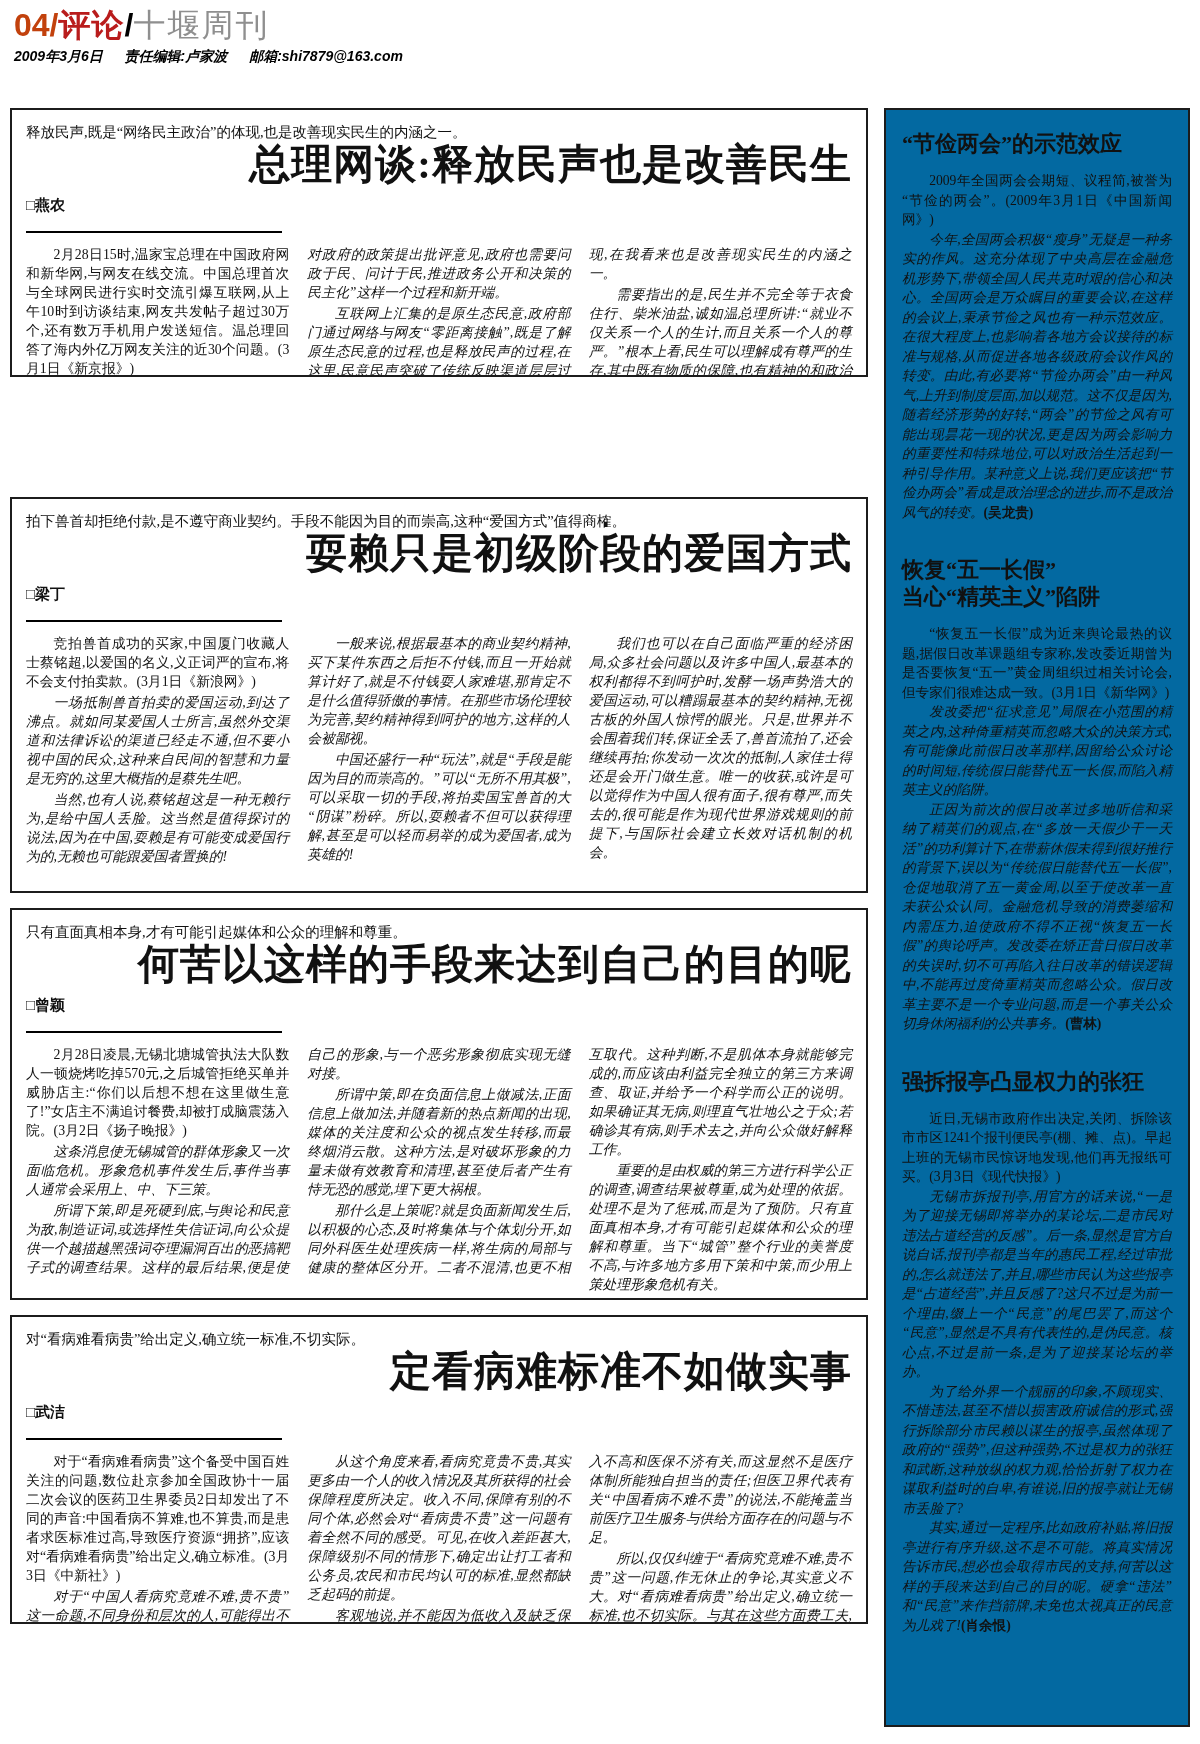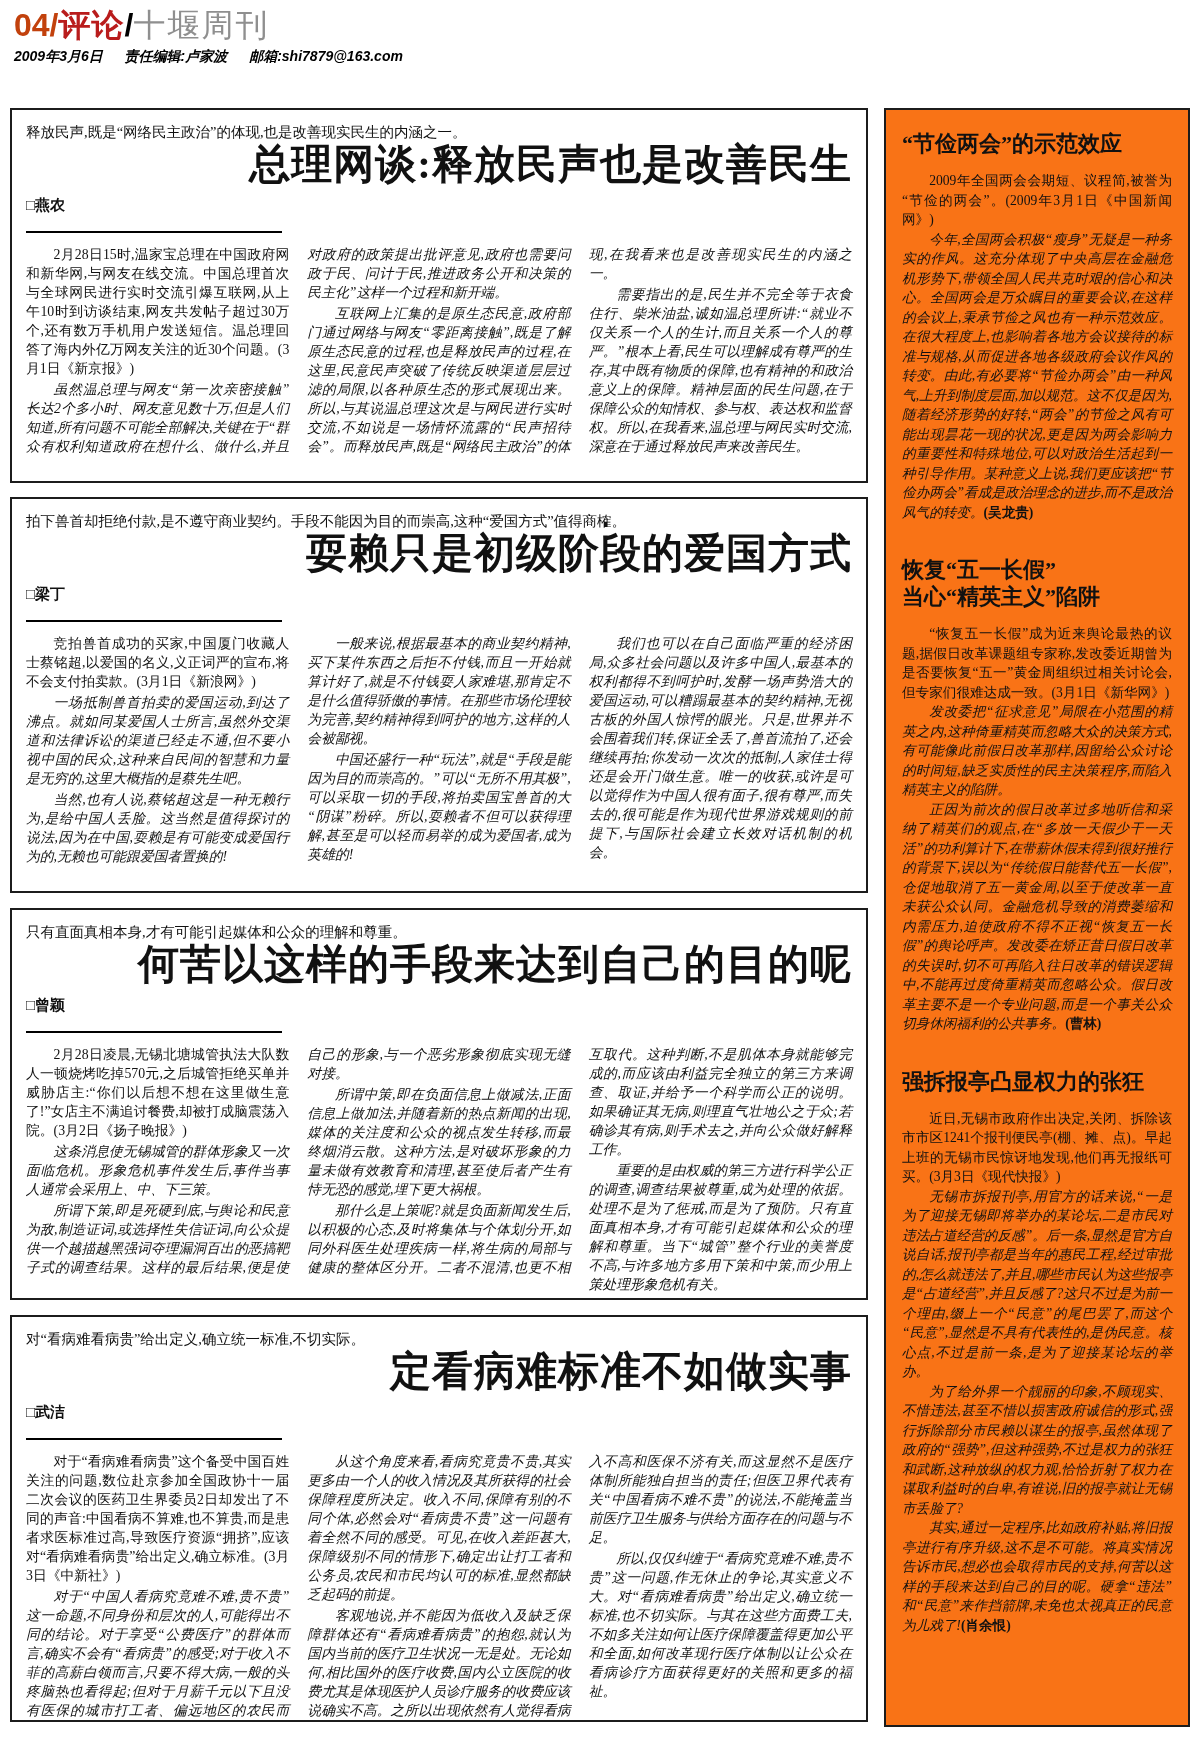--- a/index.html
+++ b/index.html
@@ -24,21 +24,21 @@
   .lead{font-size:14.5px;line-height:20px;margin:2px 0 4px 0;}
   .headline{font-size:41px;font-weight:bold;line-height:36px;margin:2px 0 14px 0;letter-spacing:1px;
     font-family:"Liberation Serif","DejaVu Serif",serif;text-align:right;}
   .byline{font-size:15px;font-weight:bold;width:31%;border-bottom:2px solid #000;
     padding-bottom:16px;margin-bottom:12px;}
   .body3{column-count:3;column-gap:18px;text-align:justify;font-size:13.8px;line-height:19px;}
   .body3 p{margin:0 0 2px 0;text-indent:2em;}
   .body3 p.kai{font-style:italic;}
   
   #sidebar{position:absolute;left:884px;top:108px;width:306px;height:1619px;
-    border:2px solid #1c1c1c;background:#f97316;padding:14px 16px;box-sizing:border-box;overflow:hidden;}
+    border:2px solid #1c1c1c;background:#0369a1;padding:14px 16px;box-sizing:border-box;overflow:hidden;}
   .sb-section{margin-bottom:34px;}
   .sb-title{font-size:22px;font-weight:bold;line-height:27px;margin:6px 0 14px 0;
     font-family:"Liberation Serif","DejaVu Serif",serif;}
   .sb-body{text-align:justify;font-size:13.6px;line-height:19.5px;}
   .sb-body p{margin:0;text-indent:2em;}
   .sb-body p.kai{font-style:italic;}
   .sb-author{font-weight:bold;font-style:normal;}
 </style>
 </head>
 <body>
@@ -49,21 +49,21 @@
     <div class="mh-line1">
       <span class="mh-page">04/</span><span class="mh-section">评论</span><span class="mh-sep">/</span><span class="mh-paper">十堰周刊</span>
     </div>
     <div class="mh-line2">
       <span>2009年3月6日</span>
       <span>责任编辑:卢家波</span>
       <span>邮箱:shi7879@163.com</span>
     </div>
   </div>
 
-  <div class="abox" style="top:108px;height:375px;">
+  <div class="abox" style="top:108px;height:269px;">
     <div class="lead">释放民声,既是“网络民主政治”的体现,也是改善现实民生的内涵之一。</div>
     <div class="headline">总理网谈:释放民声也是改善民生</div>
     <div class="byline">□燕农</div>
     <div class="body3">
       <p>2月28日15时,温家宝总理在中国政府网和新华网,与网友在线交流。中国总理首次与全球网民进行实时交流引爆互联网,从上午10时到访谈结束,网友共发帖子超过30万个,还有数万手机用户发送短信。温总理回答了海内外亿万网友关注的近30个问题。(3月1日《新京报》)</p>
       <p class="kai">虽然温总理与网友“第一次亲密接触”长达2个多小时、网友意见数十万,但是人们知道,所有问题不可能全部解决,关键在于“群众有权利知道政府在想什么、做什么,并且对政府的政策提出批评意见,政府也需要问政于民、问计于民,推进政务公开和决策的民主化”这样一个过程和新开端。</p>
       <p class="kai">互联网上汇集的是原生态民意,政府部门通过网络与网友“零距离接触”,既是了解原生态民意的过程,也是释放民声的过程,在这里,民意民声突破了传统反映渠道层层过滤的局限,以各种原生态的形式展现出来。所以,与其说温总理这次是与网民进行实时交流,不如说是一场情怀流露的“民声招待会”。而释放民声,既是“网络民主政治”的体现,在我看来也是改善现实民生的内涵之一。</p>
       <p class="kai">需要指出的是,民生并不完全等于衣食住行、柴米油盐,诚如温总理所讲:“就业不仅关系一个人的生计,而且关系一个人的尊严。”根本上看,民生可以理解成有尊严的生存,其中既有物质的保障,也有精神的和政治意义上的保障。精神层面的民生问题,在于保障公众的知情权、参与权、表达权和监督权。所以,在我看来,温总理与网民实时交流,深意在于通过释放民声来改善民生。</p>
     </div>
   </div>
@@ -89,21 +89,21 @@
     <div class="body3">
       <p>2月28日凌晨,无锡北塘城管执法大队数人一顿烧烤吃掉570元,之后城管拒绝买单并威胁店主:“你们以后想不想在这里做生意了!”女店主不满追讨餐费,却被打成脑震荡入院。(3月2日《扬子晚报》)</p>
       <p class="kai">这条消息使无锡城管的群体形象又一次面临危机。形象危机事件发生后,事件当事人通常会采用上、中、下三策。</p>
       <p class="kai">所谓下策,即是死硬到底,与舆论和民意为敌,制造证词,或选择性失信证词,向公众提供一个越描越黑强词夺理漏洞百出的恶搞靶子式的调查结果。这样的最后结果,便是使自己的形象,与一个恶劣形象彻底实现无缝对接。</p>
       <p class="kai">所谓中策,即在负面信息上做减法,正面信息上做加法,并随着新的热点新闻的出现,媒体的关注度和公众的视点发生转移,而最终烟消云散。这种方法,是对破坏形象的力量未做有效教育和清理,甚至使后者产生有恃无恐的感觉,埋下更大祸根。</p>
       <p class="kai">那什么是上策呢?就是负面新闻发生后,以积极的心态,及时将集体与个体划分开,如同外科医生处理疾病一样,将生病的局部与健康的整体区分开。二者不混清,也更不相互取代。这种判断,不是肌体本身就能够完成的,而应该由利益完全独立的第三方来调查、取证,并给予一个科学而公正的说明。如果确证其无病,则理直气壮地公之于众;若确诊其有病,则手术去之,并向公众做好解释工作。</p>
       <p class="kai">重要的是由权威的第三方进行科学公正的调查,调查结果被尊重,成为处理的依据。处理不是为了惩戒,而是为了预防。只有直面真相本身,才有可能引起媒体和公众的理解和尊重。当下“城管”整个行业的美誉度不高,与许多地方多用下策和中策,而少用上策处理形象危机有关。</p>
     </div>
   </div>
 
-  <div class="abox" style="top:1315px;height:407px;">
+  <div class="abox" style="top:1315px;height:309px;">
     <div class="lead">对“看病难看病贵”给出定义,确立统一标准,不切实际。</div>
     <div class="headline">定看病难标准不如做实事</div>
     <div class="byline">□武洁</div>
     <div class="body3">
       <p>对于“看病难看病贵”这个备受中国百姓关注的问题,数位赴京参加全国政协十一届二次会议的医药卫生界委员2日却发出了不同的声音:中国看病不算难,也不算贵,而是患者求医标准过高,导致医疗资源“拥挤”,应该对“看病难看病贵”给出定义,确立标准。(3月3日《中新社》)</p>
       <p class="kai">对于“中国人看病究竟难不难,贵不贵”这一命题,不同身份和层次的人,可能得出不同的结论。对于享受“公费医疗”的群体而言,确实不会有“看病贵”的感受;对于收入不菲的高薪白领而言,只要不得大病,一般的头疼脑热也看得起;但对于月薪千元以下且没有医保的城市打工者、偏远地区的农民而言,就算花几十元看个感冒,恐怕也觉得贵。</p>
       <p class="kai">从这个角度来看,看病究竟贵不贵,其实更多由一个人的收入情况及其所获得的社会保障程度所决定。收入不同,保障有别的不同个体,必然会对“看病贵不贵”这一问题有着全然不同的感受。可见,在收入差距甚大,保障级别不同的情形下,确定出让打工者和公务员,农民和市民均认可的标准,显然都缺乏起码的前提。</p>
       <p class="kai">客观地说,并不能因为低收入及缺乏保障群体还有“看病难看病贵”的抱怨,就认为国内当前的医疗卫生状况一无是处。无论如何,相比国外的医疗收费,国内公立医院的收费尤其是体现医护人员诊疗服务的收费应该说确实不高。之所以出现依然有人觉得看病难、支付不起的情形,其实与整个社会的收入不高和医保不济有关,而这显然不是医疗体制所能独自担当的责任;但医卫界代表有关“中国看病不难不贵”的说法,不能掩盖当前医疗卫生服务与供给方面存在的问题与不足。</p>
       <p class="kai">所以,仅仅纠缠于“看病究竟难不难,贵不贵”这一问题,作无休止的争论,其实意义不大。对“看病难看病贵”给出定义,确立统一标准,也不切实际。与其在这些方面费工夫,不如多关注如何让医疗保障覆盖得更加公平和全面,如何改革现行医疗体制以让公众在看病诊疗方面获得更好的关照和更多的福祉。</p>
     </div>
@@ -119,21 +119,21 @@
       </div>
     </div>
 
     <div class="sb-section">
       <div class="sb-title">
         <div>恢复“五一长假”</div>
         <div>当心“精英主义”陷阱</div>
       </div>
       <div class="sb-body">
         <p>“恢复五一长假”成为近来舆论最热的议题,据假日改革课题组专家称,发改委近期曾为是否要恢复“五一”黄金周组织过相关讨论会,但专家们很难达成一致。(3月1日《新华网》)</p>
-        <p class="kai">发改委把“征求意见”局限在小范围的精英之内,这种倚重精英而忽略大众的决策方式,有可能像此前假日改革那样,因留给公众讨论的时间短,缺乏实质性的民主决策程序,而陷入精英主义的陷阱。</p>
+        <p class="kai">发改委把“征求意见”局限在小范围的精英之内,这种倚重精英而忽略大众的决策方式,有可能像此前假日改革那样,因留给公众讨论的时间短,传统假日能替代五一长假,而陷入精英主义的陷阱。</p>
         <p class="kai"><span>正因为前次的假日改革过多地听信和采纳了精英们的观点,在“多放一天假少干一天活”的功利算计下,在带薪休假未得到很好推行的背景下,误以为“传统假日能替代五一长假”,仓促地取消了五一黄金周,以至于使改革一直未获公众认同。金融危机导致的消费萎缩和内需压力,迫使政府不得不正视“恢复五一长假”的舆论呼声。发改委在矫正昔日假日改革的失误时,切不可再陷入往日改革的错误逻辑中,不能再过度倚重精英而忽略公众。假日改革主要不是一个专业问题,而是一个事关公众切身休闲福利的公共事务。</span><span class="sb-author">(曹林)</span></p>
       </div>
     </div>
 
     <div class="sb-section">
       <div class="sb-title">强拆报亭凸显权力的张狂</div>
       <div class="sb-body">
         <p>近日,无锡市政府作出决定,关闭、拆除该市市区1241个报刊便民亭(棚、摊、点)。早起上班的无锡市民惊讶地发现,他们再无报纸可买。(3月3日《现代快报》)</p>
         <p class="kai">无锡市拆报刊亭,用官方的话来说,“一是为了迎接无锡即将举办的某论坛,二是市民对违法占道经营的反感”。后一条,显然是官方自说自话,报刊亭都是当年的惠民工程,经过审批的,怎么就违法了,并且,哪些市民认为这些报亭是“占道经营”,并且反感了?这只不过是为前一个理由,缀上一个“民意”的尾巴罢了,而这个“民意”,显然是不具有代表性的,是伪民意。核心点,不过是前一条,是为了迎接某论坛的举办。</p>
         <p class="kai">为了给外界一个靓丽的印象,不顾现实、不惜违法,甚至不惜以损害政府诚信的形式,强行拆除部分市民赖以谋生的报亭,虽然体现了政府的“强势”,但这种强势,不过是权力的张狂和武断,这种放纵的权力观,恰恰折射了权力在谋取利益时的自卑,有谁说,旧的报亭就让无锡市丢脸了?</p>

